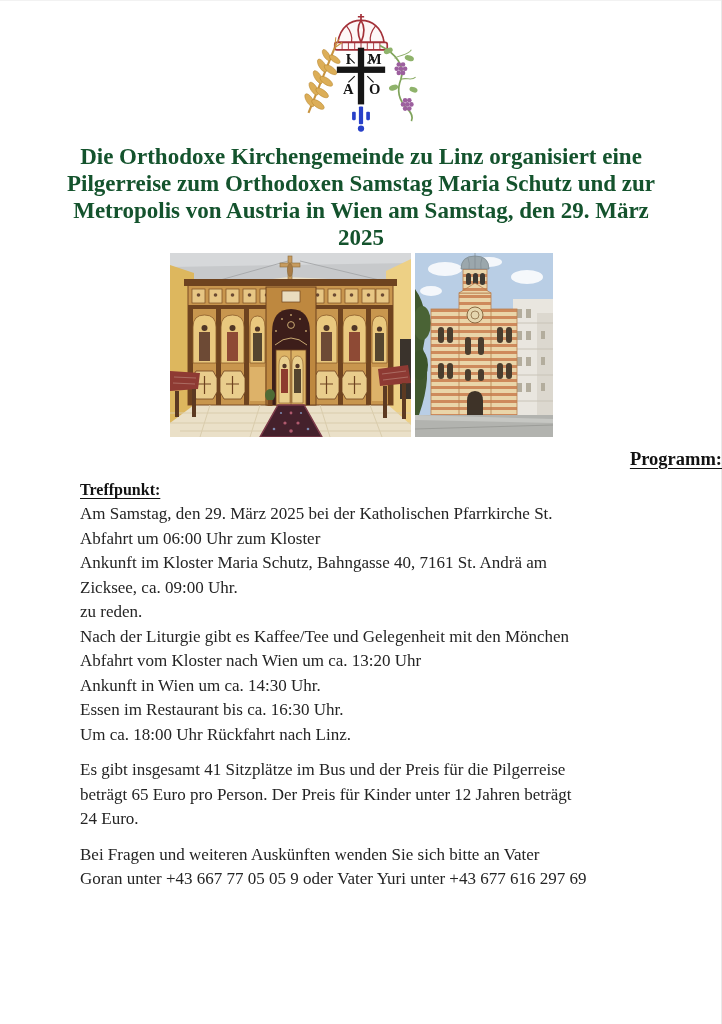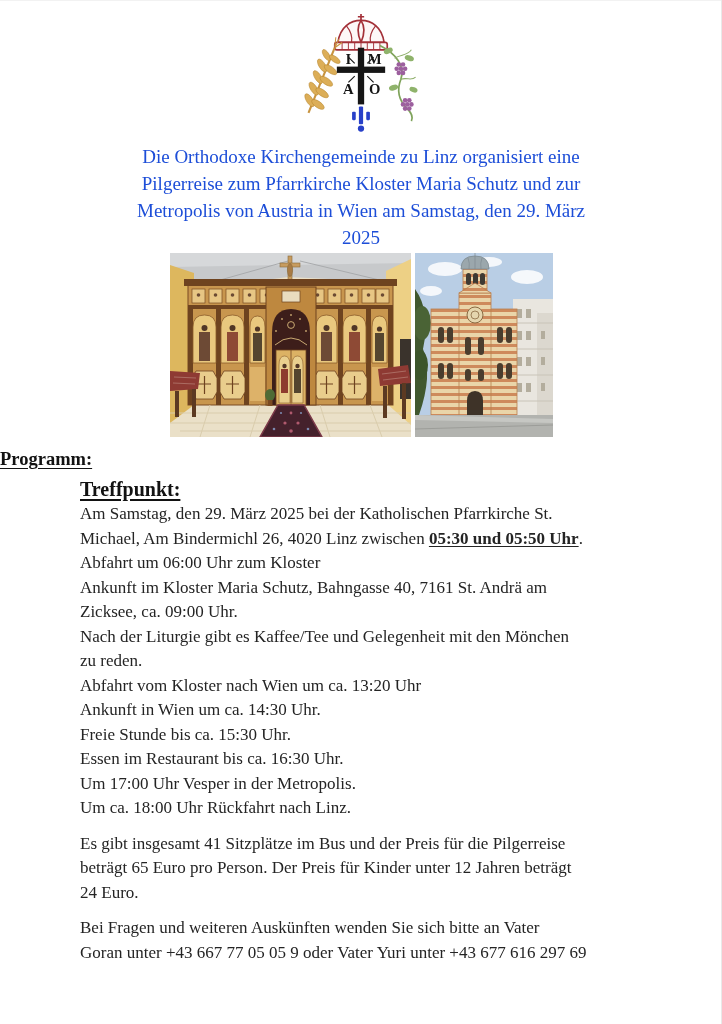--- a/index.html
+++ b/index.html
@@ -5,28 +5,28 @@
   html, body { margin:0; padding:0; background:#ffffff; }
   .page {
     width:722px; height:1024px; margin:0 auto; position:relative;
     background:#ffffff; overflow:hidden;
     font-family:"Liberation Serif", serif; color:#1b1b1b;
     box-shadow: inset -1px 0 0 #e9e9e9, inset 0 1px 0 #f2f2f2;
   }
   .logo-wrap { display:flex; justify-content:center; padding-top:12px; height:126px; }
   .title {
     margin:5px auto 0; width:600px; text-align:center;
-    font-weight:400; font-size:19px; line-height:27px; color:#1d4ed8;
+    font-weight:700; font-size:23px; line-height:27px; color:#14532d;
   }
   .photos { margin-top:2px; display:flex; justify-content:center; gap:4px; }
   .photo { display:block; }
-  .programm-heading { margin-top:10px; text-align:left; font-size:18.5px; font-weight:700; line-height:24px; color:#121212; }
+  .programm-heading { margin-top:10px; text-align:right; font-size:18.5px; font-weight:700; line-height:24px; color:#121212; }
   .underlined { text-decoration:underline; text-underline-offset:3px; }
   .body-text { margin:6px 56px 0 80px; font-size:17px; line-height:24.5px; color:#242424; }
-  .sub-heading { font-weight:700; font-size:20px; line-height:25px; color:#121212; }
+  .sub-heading { font-weight:700; font-size:16px; line-height:25px; color:#121212; }
   .line { white-space:nowrap; }
   .time-window { font-weight:700; text-decoration:underline; text-underline-offset:2px; }
   .note { margin-top:11px; }
 </style>
 </head>
 <body>
 
 <div class="page">
 
   <div class="logo-wrap">
@@ -99,21 +99,21 @@
         <rect x="78" y="90" width="4" height="17" rx="1"></rect>
         <rect x="71.5" y="95" width="3.5" height="8" rx="1"></rect>
         <rect x="85" y="95" width="3.5" height="8" rx="1"></rect>
         <circle cx="80" cy="111" r="3"></circle>
       </g>
     </svg>
   </div>
 
   <div class="title">
     <div>Die Orthodoxe Kirchengemeinde zu Linz organisiert eine</div>
-    <div>Pilgerreise zum Pfarrkirche Kloster Maria Schutz und zur</div>
+    <div>Pilgerreise zum Orthodoxen Samstag Maria Schutz und zur</div>
     <div>Metropolis von Austria in Wien am Samstag, den 29. März</div>
     <div>2025</div>
   </div>
 
   <div class="photos">
 
     <svg class="photo" width="241" height="184" viewBox="0 0 241 184">
       <rect width="241" height="184" fill="#EAE0C8"></rect>
       <g>
         <polygon points="0,0 241,0 241,30 118,24 0,40" fill="#C7C9CB"></polygon>
@@ -344,31 +344,28 @@
 
   <div class="programm-heading">
     <span class="underlined">Programm:</span>
   </div>
 
   <div class="body-text">
     <div class="sub-heading">
       <span class="underlined">Treffpunkt:</span>
     </div>
     <div class="line">Am Samstag, den 29. März 2025 bei der Katholischen Pfarrkirche St.</div>
-    <div class="line"><span>Michael, Am Bindermichl 26, 4020 Linz zwischen </span><span class="time-window">05:30 und 05:50 Uhr</span><span>.</span></div>
     <div class="line">Abfahrt um 06:00 Uhr zum Kloster</div>
     <div class="line">Ankunft im Kloster Maria Schutz, Bahngasse 40, 7161 St. Andrä am</div>
     <div class="line">Zicksee, ca. 09:00 Uhr.</div>
+    <div class="line">zu reden.</div>
     <div class="line">Nach der Liturgie gibt es Kaffee/Tee und Gelegenheit mit den Mönchen</div>
-    <div class="line">zu reden.</div>
     <div class="line">Abfahrt vom Kloster nach Wien um ca. 13:20 Uhr</div>
     <div class="line">Ankunft in Wien um ca. 14:30 Uhr.</div>
-    <div class="line">Freie Stunde bis ca. 15:30 Uhr.</div>
     <div class="line">Essen im Restaurant bis ca. 16:30 Uhr.</div>
-    <div class="line">Um 17:00 Uhr Vesper in der Metropolis.</div>
     <div class="line">Um ca. 18:00 Uhr Rückfahrt nach Linz.</div>
 
     <div class="note">
       <div class="line">Es gibt insgesamt 41 Sitzplätze im Bus und der Preis für die Pilgerreise</div>
       <div class="line">beträgt 65 Euro pro Person. Der Preis für Kinder unter 12 Jahren beträgt</div>
       <div class="line">24 Euro.</div>
     </div>
 
     <div class="note">
       <div class="line">Bei Fragen und weiteren Auskünften wenden Sie sich bitte an Vater</div>

